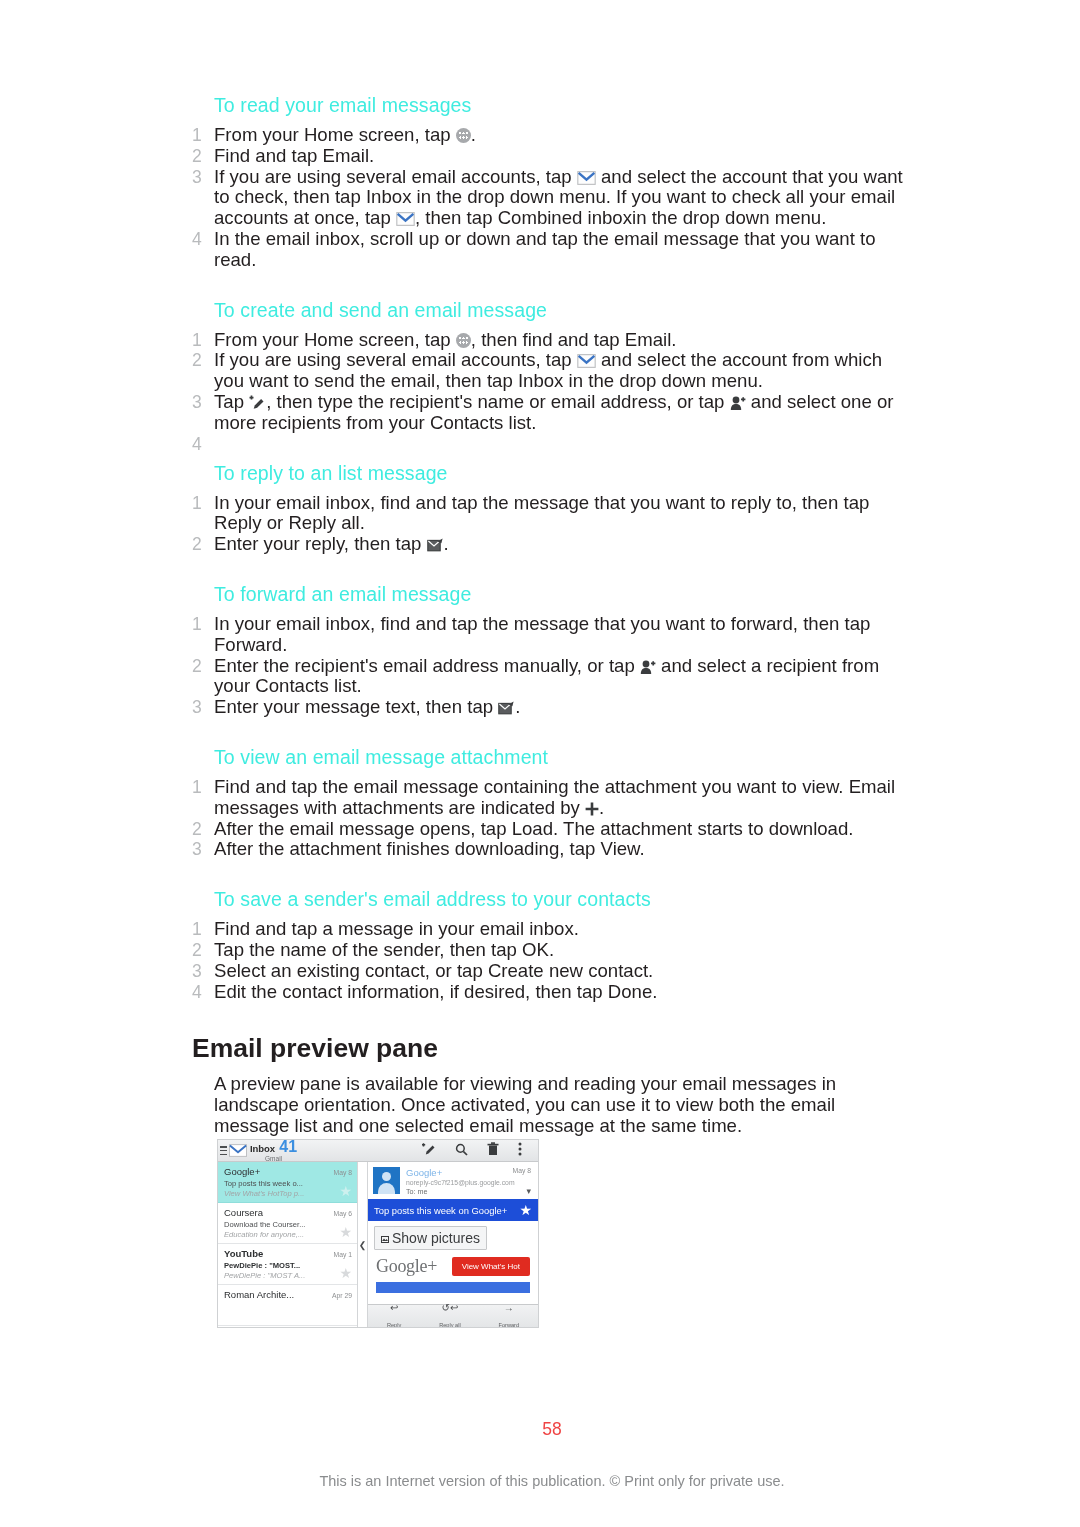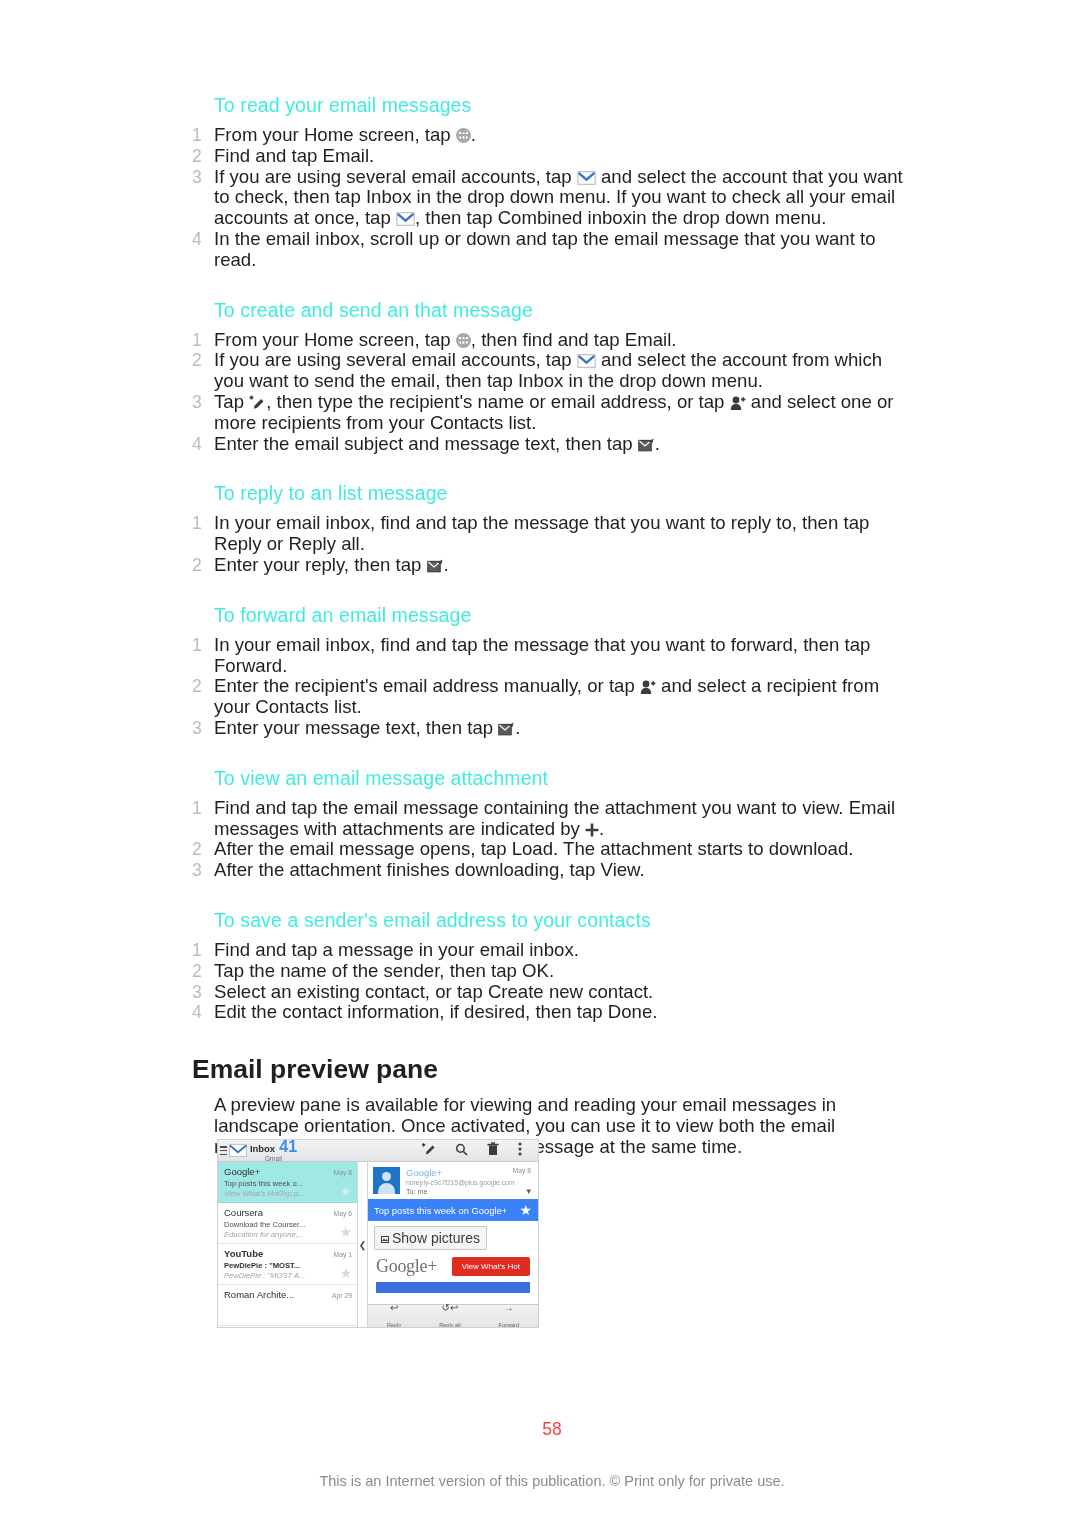--- a/index.html
+++ b/index.html
@@ -207,21 +207,21 @@
   .avatar .a-body { position:absolute; bottom:0; left:5px; width:17px; height:11px; border-radius: 9px 9px 0 0; background:#cfe3f5;}
   .avatar .a-head { left: 9px; top: 5px; }
   .rd-meta { margin-left: 6px; flex:1; position: relative; }
   .rd-from { font-size: 9.5px; color: #7db4e8; }
   .rd-date { position:absolute; right: 2px; top: 0; font-size: 6.8px; color: #8d8f91;}
   .rd-addr { font-size: 6.8px; color: #9a9c9e; margin-top: 1px;}
   .rd-to { font-size: 7.2px; color: #6d6f71; margin-top: 1px;}
   .rd-chev { position:absolute; right: 2px; bottom: 0px; color:#5a5c5e; font-size: 9px;}
 
   .subj-bar {
-    background: #3b82f6; color:#fff; font-size: 9.4px;
+    background: #1d4ed8; color:#fff; font-size: 9.4px;
     padding: 4px 6px; display:flex; align-items:center;
   }
   .subj-bar .star-w { margin-left: auto; color:#fff; font-size: 14px; line-height: 1;}
 
   .show-pics {
     margin: 5px 6px 0 6px;
     display: inline-flex; align-items:center; gap: 3px;
     border: 1px solid #c6c8ca; background: #f4f5f6;
     padding: 3px 6px; font-size: 14px; color: #3a3c3e; border-radius: 1px;
   }
@@ -276,40 +276,36 @@
           <li><span class="num">3</span><span>If you are using several email accounts, tap <span class="ic ic-envelope"><svg viewBox="0 0 20 15" width="19" height="14">
                   <rect x="0.7" y="0.7" width="18.6" height="13.6" fill="#fdfdfd" stroke="#bcbec0" stroke-width="1.2"></rect>
                   <path d="M1.6 2 L10 9.2 L18.4 2" fill="none" stroke="#3b74c4" stroke-width="2.6"></path>
                 </svg></span> and select the account that you want to check, then tap <b>Inbox</b> in the drop down menu. If you want to check all your email accounts at once, tap <span class="ic ic-envelope"><svg viewBox="0 0 20 15" width="19" height="14">
                   <rect x="0.7" y="0.7" width="18.6" height="13.6" fill="#fdfdfd" stroke="#bcbec0" stroke-width="1.2"></rect>
                   <path d="M1.6 2 L10 9.2 L18.4 2" fill="none" stroke="#3b74c4" stroke-width="2.6"></path>
                 </svg></span>, then tap <b>Combined inbox</b>in the drop down menu.</span></li>
           <li><span class="num">4</span><span>In the email inbox, scroll up or down and tap the email message that you want to read.</span></li>
         </ol>
         <div class="sect-gap"></div>
-        <h3 class="sect">To create and send an that message</h3>
+        <h3 class="sect">To create and send an email message</h3>
         <ol class="steps">
           <li><span class="num">1</span><span>From your Home screen, tap <span class="ic ic-appdrawer"></span>, then find and tap <b>Email</b>.</span></li>
           <li><span class="num">2</span><span>If you are using several email accounts, tap <span class="ic ic-envelope"><svg viewBox="0 0 20 15" width="19" height="14">
                   <rect x="0.7" y="0.7" width="18.6" height="13.6" fill="#fdfdfd" stroke="#bcbec0" stroke-width="1.2"></rect>
                   <path d="M1.6 2 L10 9.2 L18.4 2" fill="none" stroke="#3b74c4" stroke-width="2.6"></path>
                 </svg></span> and select the account from which you want to send the email, then tap <b>Inbox</b> in the drop down menu.</span></li>
           <li><span class="num">3</span><span>Tap <span class="ic ic-compose"><svg viewBox="0 0 16 16" width="17" height="16">
                   <path d="M2 0.6 v4 M0 2.6 h4" stroke="#3a3c3e" stroke-width="1.7"></path>
                   <path d="M5.2 10.4 L11.6 4 L14 6.4 L7.6 12.8 L4.2 13.8 Z" fill="#3a3c3e"></path>
                 </svg></span>, then type the recipient's name or email address, or tap <span class="ic ic-addcontact"><svg viewBox="0 0 16 16" width="16" height="16">
                   <circle cx="6" cy="5" r="3.4" fill="#3a3c3e"></circle>
                   <path d="M0.8 15 C0.8 10.6 3 9 6 9 C9 9 11.2 10.6 11.2 15 Z" fill="#3a3c3e"></path>
                   <path d="M13.2 2.2 v4.4 M11 4.4 h4.4" stroke="#3a3c3e" stroke-width="1.7"></path>
                 </svg></span> and select one or more recipients from your Contacts list.</span></li>
-          <li><span class="num">4</span><span>Enter the email subject and message text, then tap <span class="ic ic-send"><svg viewBox="0 0 17 15" width="17" height="15">
-                  <rect x="0.8" y="2.4" width="12.4" height="10.4" fill="#5a5c5e" stroke="#3a3c3e" stroke-width="1.1"></rect>
-                  <path d="M1.4 3 L7 8 L12.6 3" fill="none" stroke="#ffffff" stroke-width="1.2"></path>
-                  <path d="M10.5 3.4 L15.6 0.6 L14.4 5.2 Z" fill="#3a3c3e"></path>
-                </svg></span>.</span></li>
+          <li><span class="num">4</span></li>
         </ol>
         <div class="sect-gap"></div>
         <h3 class="sect">To reply to an list message</h3>
         <ol class="steps">
           <li><span class="num">1</span><span>In your email inbox, find and tap the message that you want to reply to, then tap <b>Reply</b> or <b>Reply all</b>.</span></li>
           <li><span class="num">2</span><span>Enter your reply, then tap <span class="ic ic-send"><svg viewBox="0 0 17 15" width="17" height="15">
                   <rect x="0.8" y="2.4" width="12.4" height="10.4" fill="#5a5c5e" stroke="#3a3c3e" stroke-width="1.1"></rect>
                   <path d="M1.4 3 L7 8 L12.6 3" fill="none" stroke="#ffffff" stroke-width="1.2"></path>
                   <path d="M10.5 3.4 L15.6 0.6 L14.4 5.2 Z" fill="#3a3c3e"></path>
                 </svg></span>.</span></li>

